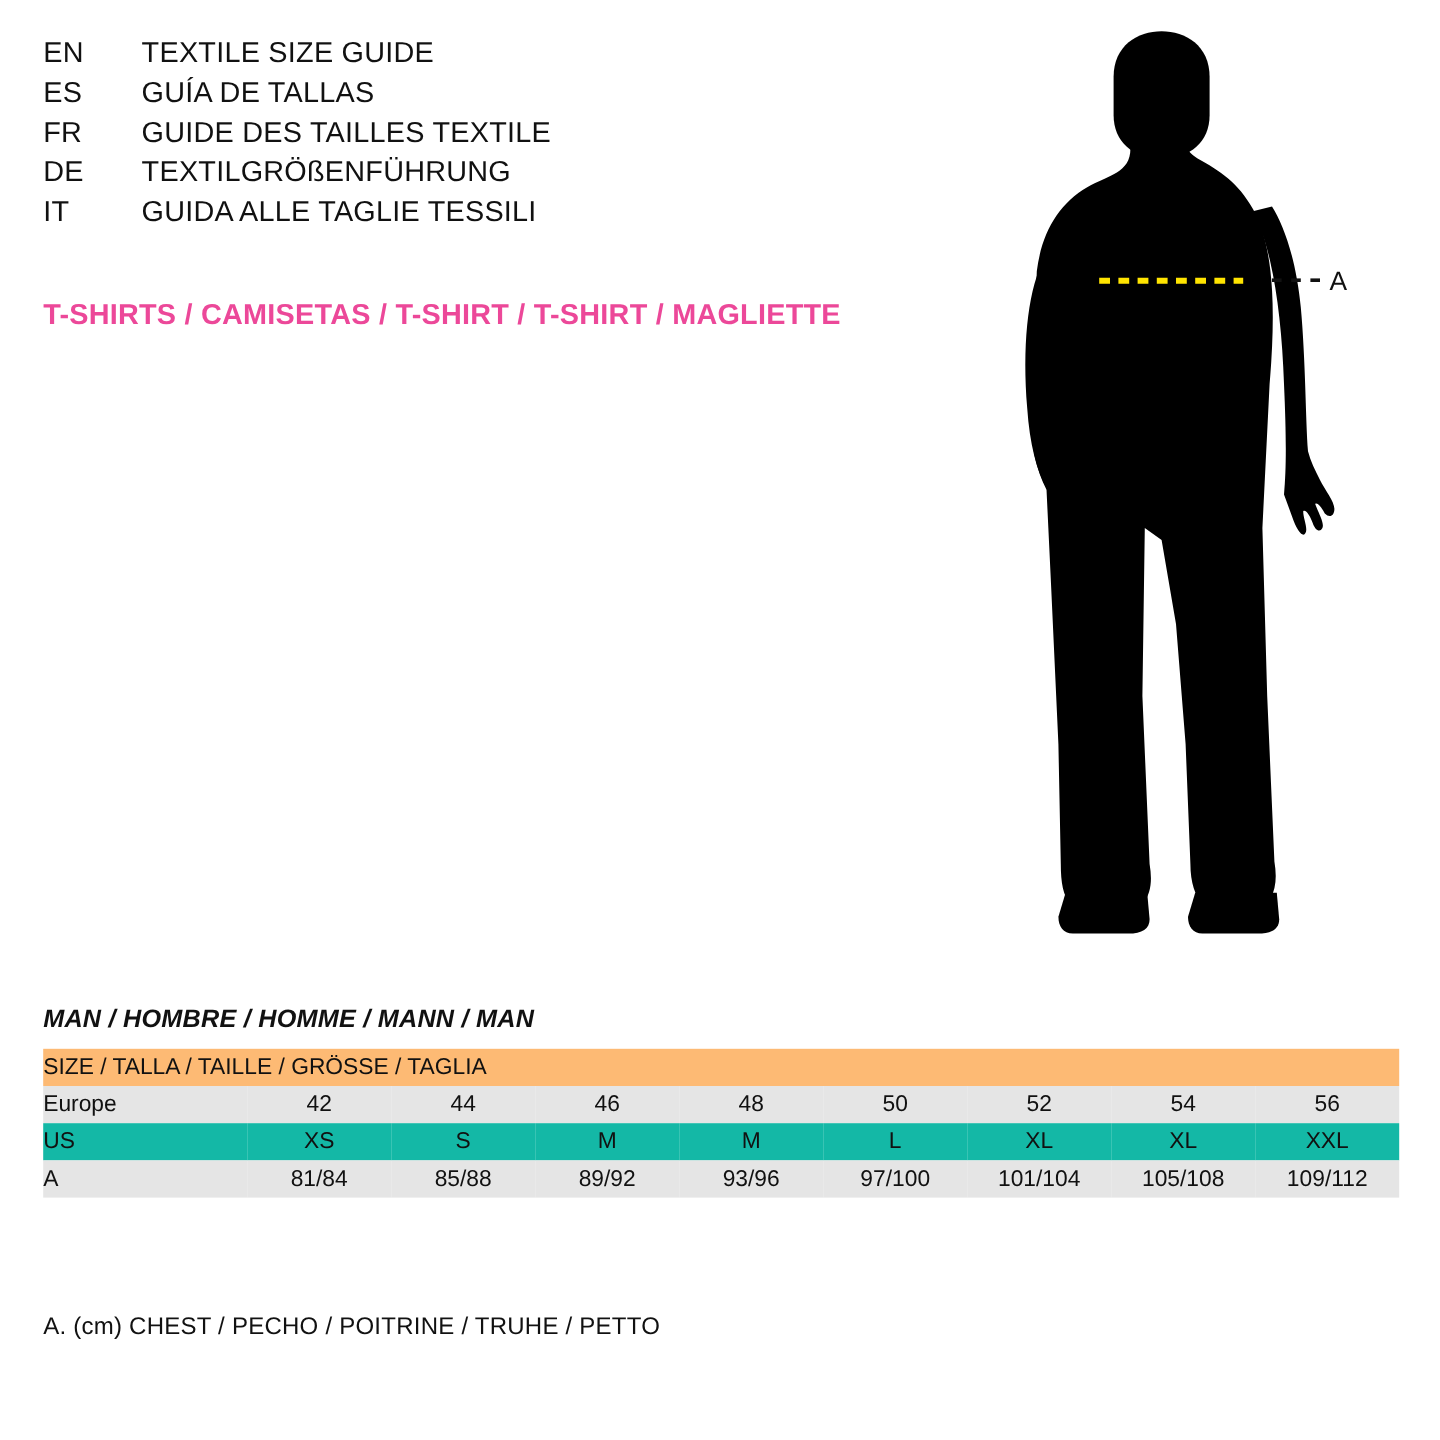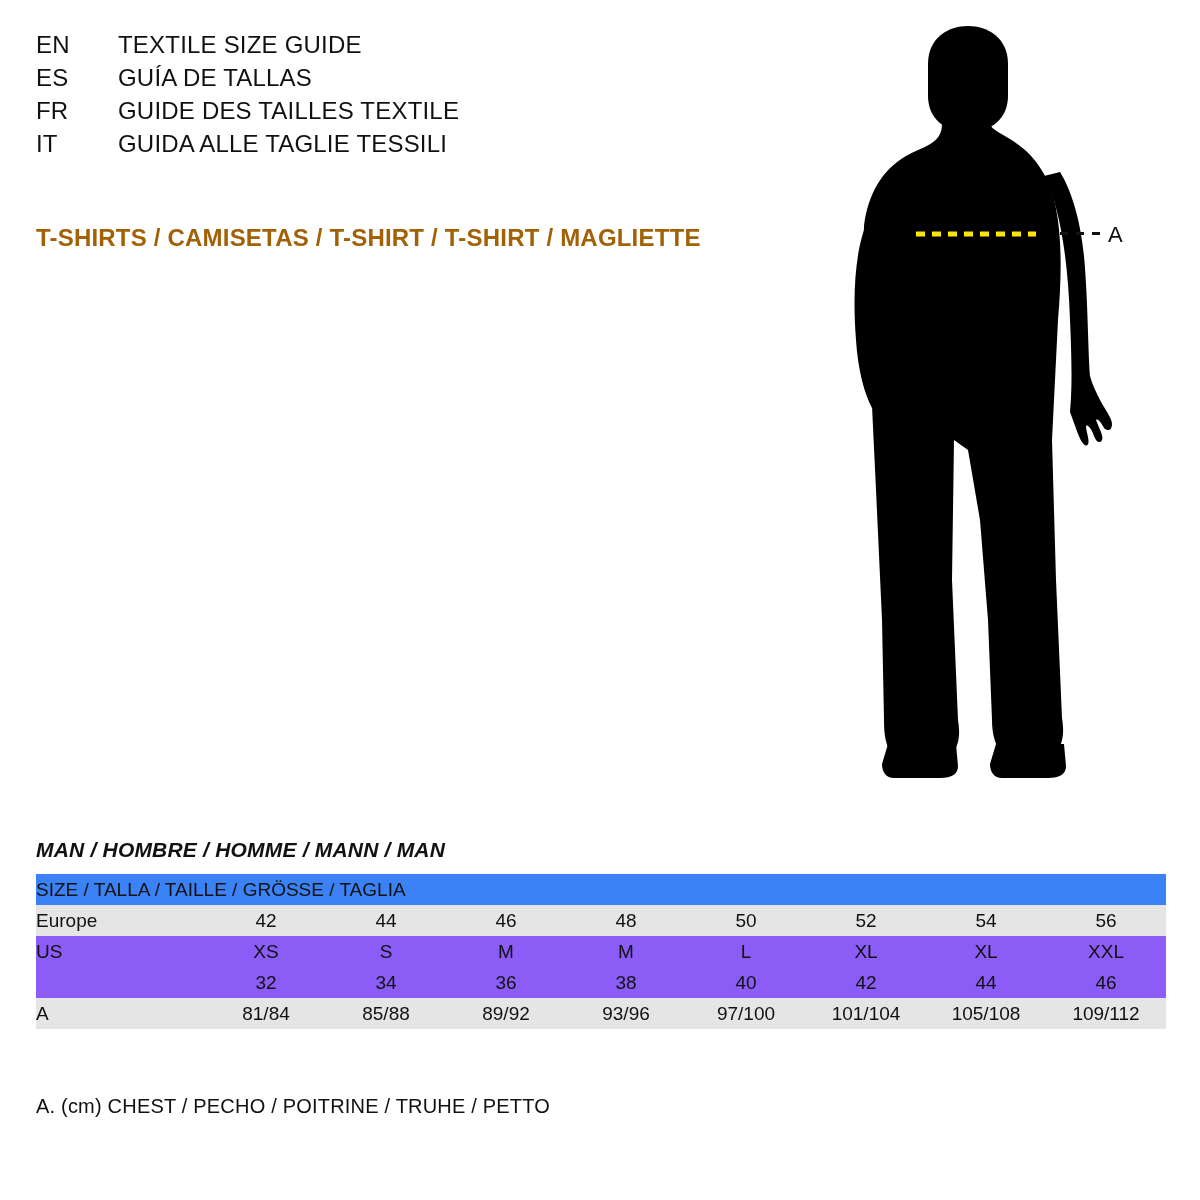--- a/index.html
+++ b/index.html
@@ -44,22 +44,23 @@
     position: absolute;
     left: 36px;
     top: 220px;
     width: 760px;
   }
   .category-line {
     font-size: 24px;
     font-weight: bold;
     letter-spacing: 0.2px;
     line-height: 36px;
-    color: #a16207;
+    color: #ec4899;
     white-space: nowrap;
+    margin-top: 25px;
   }
 
   
   .figure-wrap {
     position: absolute;
     left: 820px;
     top: 20px;
     width: 360px;
     height: 760px;
   }
@@ -103,26 +104,26 @@
     table-layout: fixed;
   }
   table.size-table td {
     font-size: 19px;
     color: #111111;
     height: 31px;
     padding: 0;
     vertical-align: middle;
   }
   .row-head td {
-    background: #3b82f6;
+    background: #fdba74;
     font-size: 19px;
     padding-left: 8px;
     height: 31px;
   }
-  .row-alt td { background: #8b5cf6; }
+  .row-alt td { background: #14b8a6; }
   .row-plain td { background: #e5e5e5; }
   td.label-cell {
     padding-left: 8px;
     text-align: left;
   }
   td.val-cell {
     text-align: center;
   }
   .footnote {
     position: absolute;
@@ -141,20 +142,24 @@
     <div class="lang-code">EN</div>
     <div class="lang-text">TEXTILE SIZE GUIDE</div>
   </div>
   <div class="lang-row">
     <div class="lang-code">ES</div>
     <div class="lang-text">GUÍA DE TALLAS</div>
   </div>
   <div class="lang-row">
     <div class="lang-code">FR</div>
     <div class="lang-text">GUIDE DES TAILLES TEXTILE</div>
+  </div>
+  <div class="lang-row">
+    <div class="lang-code">DE</div>
+    <div class="lang-text">TEXTILGRÖßENFÜHRUNG</div>
   </div>
   <div class="lang-row">
     <div class="lang-code">IT</div>
     <div class="lang-text">GUIDA ALLE TAGLIE TESSILI</div>
   </div>
 </div>
 
 <div class="category-block">
   <div class="category-line">T-SHIRTS / CAMISETAS / T-SHIRT / T-SHIRT / MAGLIETTE</div>
 </div>
@@ -243,31 +248,20 @@
         <td class="val-cell">XS</td>
         <td class="val-cell">S</td>
         <td class="val-cell">M</td>
         <td class="val-cell">M</td>
         <td class="val-cell">L</td>
         <td class="val-cell">XL</td>
         <td class="val-cell">XL</td>
         <td class="val-cell">XXL</td>
       </tr>
 
-      <tr class="row-alt">
-        <td class="label-cell"></td>
-        <td class="val-cell">32</td>
-        <td class="val-cell">34</td>
-        <td class="val-cell">36</td>
-        <td class="val-cell">38</td>
-        <td class="val-cell">40</td>
-        <td class="val-cell">42</td>
-        <td class="val-cell">44</td>
-        <td class="val-cell">46</td>
-      </tr>
 
       <tr class="row-plain">
         <td class="label-cell">A</td>
         <td class="val-cell">81/84</td>
         <td class="val-cell">85/88</td>
         <td class="val-cell">89/92</td>
         <td class="val-cell">93/96</td>
         <td class="val-cell">97/100</td>
         <td class="val-cell">101/104</td>
         <td class="val-cell">105/108</td>

